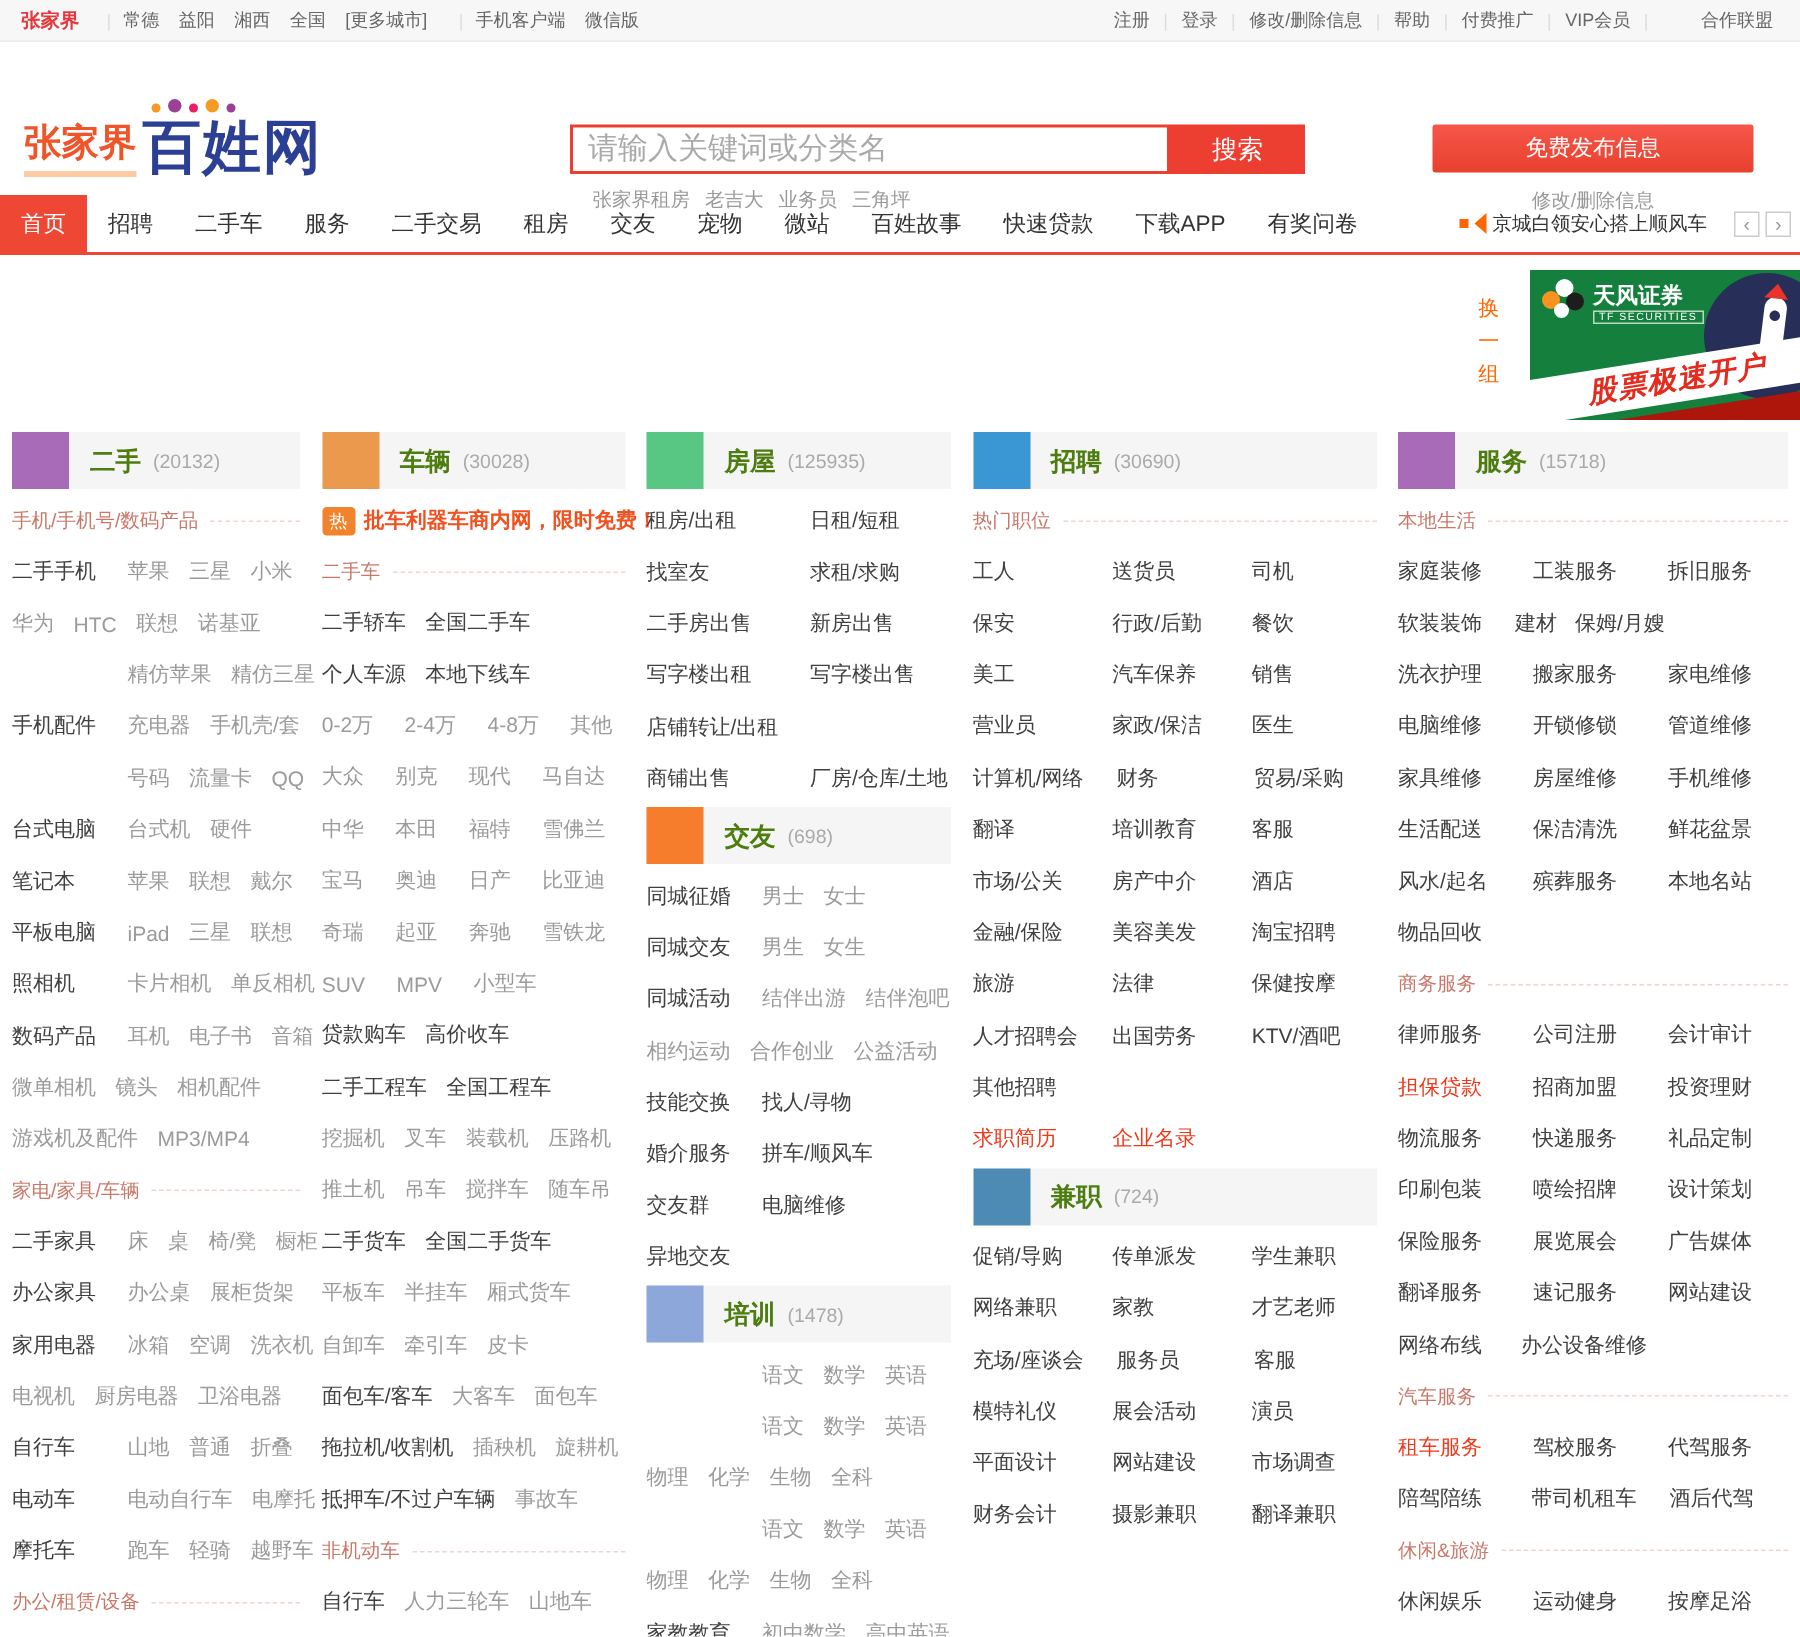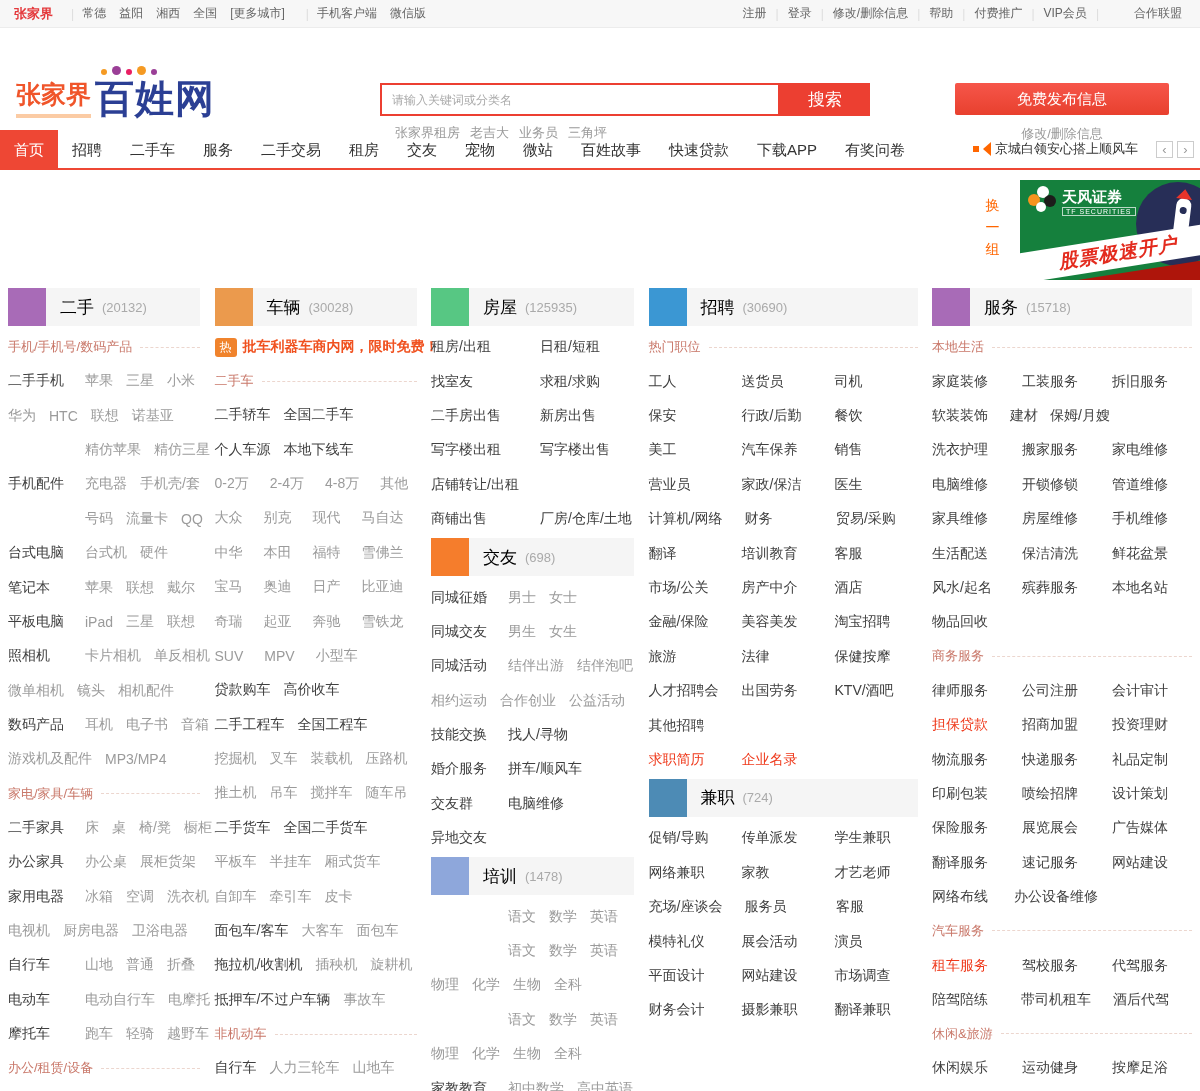--- a/index.html
+++ b/index.html
@@ -21,21 +21,21 @@
   
   .header { position:relative; height:102px; background:#fff; }
   .logo { position:absolute; left:16px; top:50px; display:flex; align-items:flex-end; }
   .logo-city { color:#f0552a; font-size:25px; font-weight:bold; padding-bottom:3px;
                border-bottom:4px solid #fbcba4; margin-right:4px; }
   .logo-site { position:relative; color:#2b3f94; font-size:39px; font-weight:bold; letter-spacing:1px; line-height:1; }
   .logo-dots { position:absolute; top:-13px; left:6px; display:flex; align-items:flex-end; }
   .dot { border-radius:50%; margin-right:5px; }
   .search-wrap { position:absolute; left:380px; top:55px; display:flex; }
   .search-input { width:400px; height:33px; border:2px solid #ec3f31; padding:12px 10px;
-                  font-size:12px; color:#0f766e; outline:none; }
+                  font-size:20px; color:#0f766e; outline:none; }
   .search-input::placeholder { color:#aaa; }
   .search-btn { width:90px; height:33px; background:#ec3f31; color:#fff; border:none;
                 font-size:17px; cursor:pointer; }
   .suggestions { position:absolute; left:382px; top:96px; font-size:13px; color:#999;margin-left:13px; }
   .sug { color:#999; margin-right:10px; }
   .post-wrap { position:absolute; left:955px; top:55px; width:214px; text-align:center; }
   .post-btn { display:block; width:214px; height:32px; line-height:32px; border-radius:2px;
               background:linear-gradient(#f6564a,#e8402e); color:#fff; font-size:15px; }
   .edit-link { display:inline-block; margin-top:10px; color:#999; font-size:13px; }
 
@@ -80,21 +80,21 @@
   .ad-stripe2 { position:absolute; left:-12px; bottom:-17px; width:230px; height:24px;
                 background:#ae150b; transform:rotate(-9deg); }
 
   
   .cols { display:flex; justify-content:space-between; padding:4px 0 0 8px; width:1192px; }
   .col:nth-child(1){ width:192px; } .col:nth-child(2){ width:202px; }
   .col:nth-child(3){ width:203px; } .col:nth-child(4){ width:269px; }
   .col:nth-child(5){ width:260px; }
   .cat-header { height:38px; background:#f5f5f5; display:flex; align-items:center; margin:2px 0 4px; }
   .cat-icon { width:38px; height:38px; margin-right:14px; flex:none; }
-  .cat-title { font-size:17px; color:#000000; margin-right:8px; }
+  .cat-title { font-size:17px; color:#4d7c0f; margin-right:8px;font-weight:bold; }
   .cat-count { font-size:13px; color:#aaa; }
   .section { height:34px; display:flex; align-items:center; color:#c9786a; font-size:13px; white-space:nowrap; }
   .dash { flex:1; border-top:1px dashed #ecd6ce; margin-left:8px; height:0; }
   .line { height:34.4px; display:flex; align-items:center; white-space:nowrap; }
   .line .lnk { margin-right:13px; font-size:14px; }
   .line.sp .lnk { margin-right:21px; }
   .lnk.d { color:#404040; } .lnk.g { color:#9b9b9b; } .lnk.r { color:#ef391b; }
   .lw64 { min-width:64px; } .lw96 { min-width:96px; }
   .gridline { height:34.4px; display:grid; grid-template-columns:repeat(3,1fr); align-items:center;gap:10px; }
   .gcell { white-space:nowrap; }
@@ -260,29 +260,29 @@
         <a class="lnk g">iPad</a>
         <a class="lnk g">三星</a>
         <a class="lnk g">联想</a>
       </div>
       <div class="line">
         <a class="lnk d lw64">照相机</a>
         <a class="lnk g">卡片相机</a>
         <a class="lnk g">单反相机</a>
       </div>
       <div class="line">
-        <a class="lnk g">微单相机</a>
-        <a class="lnk g">镜头</a>
-        <a class="lnk g">相机配件</a>
-      </div>
-      <div class="line">
         <a class="lnk d lw64">数码产品</a>
         <a class="lnk g">耳机</a>
         <a class="lnk g">电子书</a>
         <a class="lnk g">音箱</a>
+      </div>
+      <div class="line">
+        <a class="lnk g">微单相机</a>
+        <a class="lnk g">镜头</a>
+        <a class="lnk g">相机配件</a>
       </div>
       <div class="line">
         <a class="lnk g">游戏机及配件</a>
         <a class="lnk g">MP3/MP4</a>
       </div>
       <div class="section">
         <span>家电/家具/车辆</span>
         <span class="dash"></span>
       </div>
       <div class="line">

